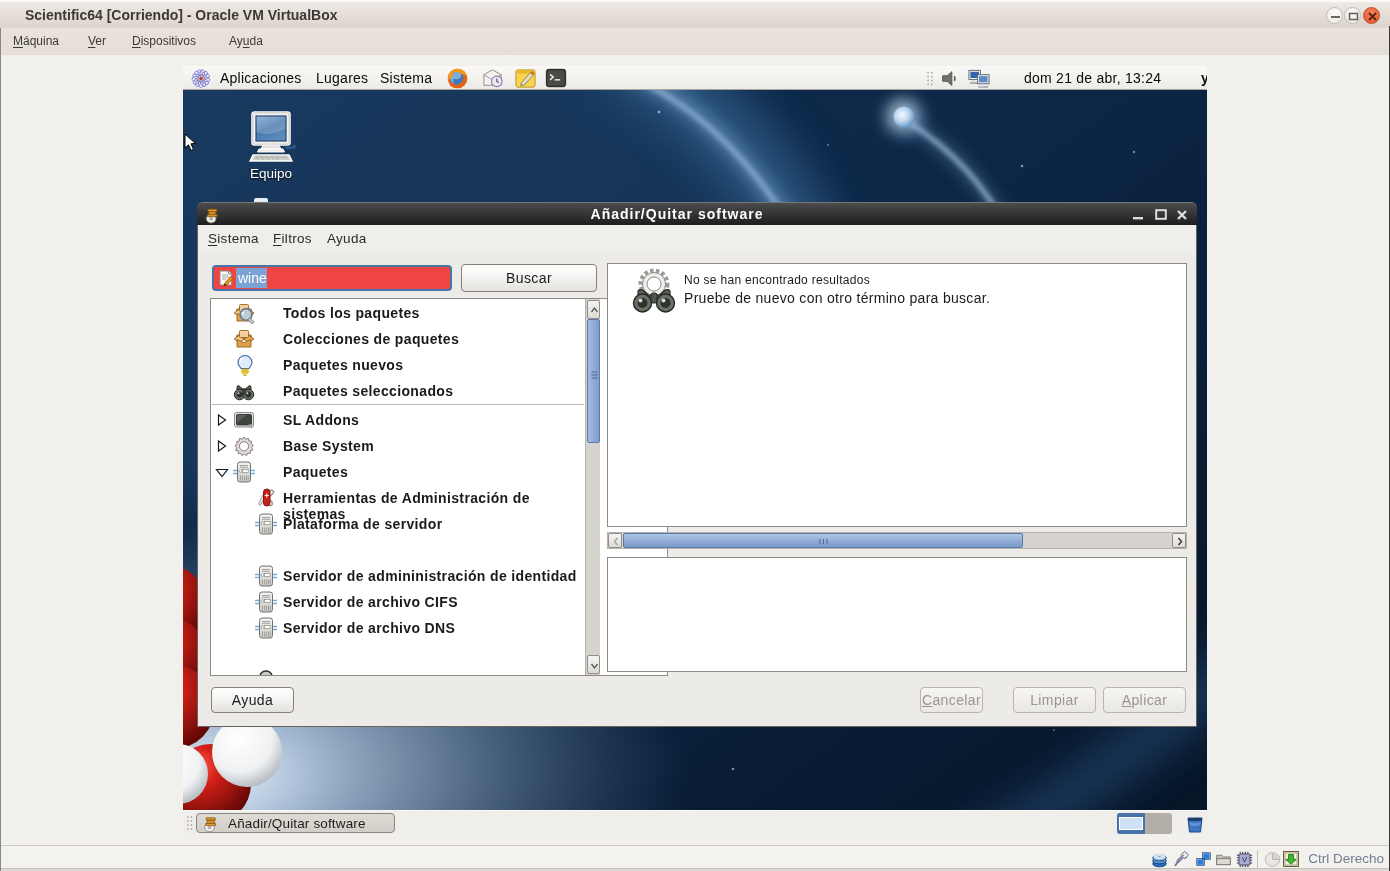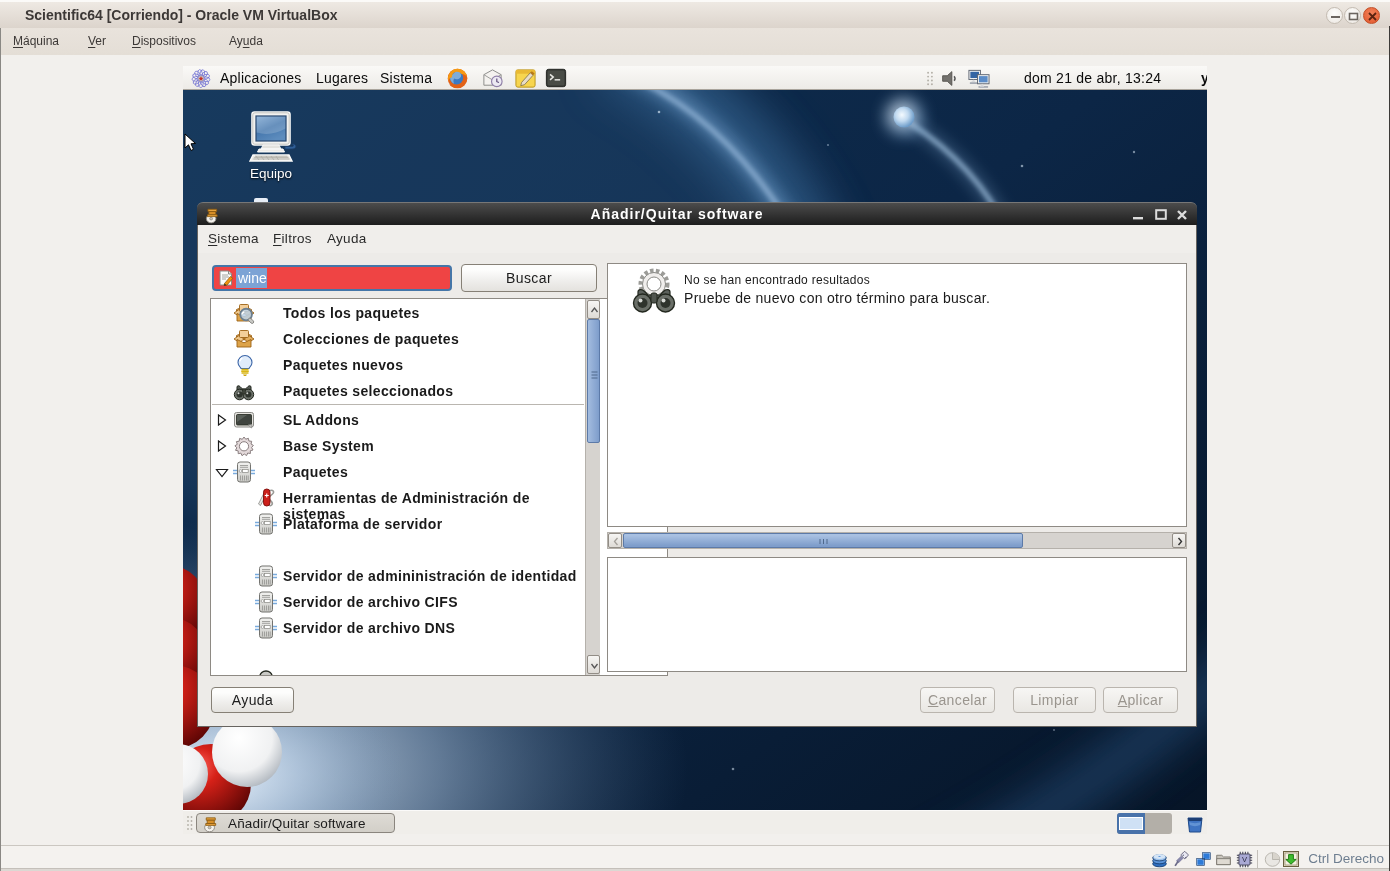--- a/index.html
+++ b/index.html
@@ -541,23 +541,23 @@
               </svg>
         </div>
         <div class="stepper" style="left:564px; top:0px; width:14px; height:15px;"><svg width="14" height="15">
                 <path d="M5.5 4 L8.5 7.5 L5.5 11" fill="none" stroke="#333" stroke-width="1.4"></path>
               </svg></div>
       </div>
 
       <div class="panelw" style="left:409px; top:332px; width:580px; height:115px;"></div>
 
       <div class="btn" style="left:13px; top:462px; width:83px; height:26px; line-height:24px;">Ayuda</div>
-      <div class="btn-dis" style="left:722px; top:462px; width:75px; height:26px; line-height:24px;"><u>C</u>ancelar</div>
+      <div class="btn-dis" style="left:722px; top:462px; width:63px; height:26px; line-height:24px;"><u>C</u>ancelar</div>
       <div class="btn-dis" style="left:815px; top:462px; width:83px; height:26px; line-height:24px;">Limpiar</div>
-      <div class="btn-dis" style="left:905px; top:462px; width:75px; height:26px; line-height:24px;"><u>A</u>plicar</div>
+      <div class="btn-dis" style="left:905px; top:462px; width:83px; height:26px; line-height:24px;"><u>A</u>plicar</div>
     </div>
   </div>
 
   <div class="abs" id="gtask">
     <svg style="position:absolute; left:3px; top:3px;" width="8" height="18">
       <g fill="#b4b0a8">
         <circle cx="2" cy="3" r="0.9"></circle>
             <circle cx="5.5" cy="3" r="0.9"></circle>
         <circle cx="2" cy="7" r="0.9"></circle>
             <circle cx="5.5" cy="7" r="0.9"></circle>

